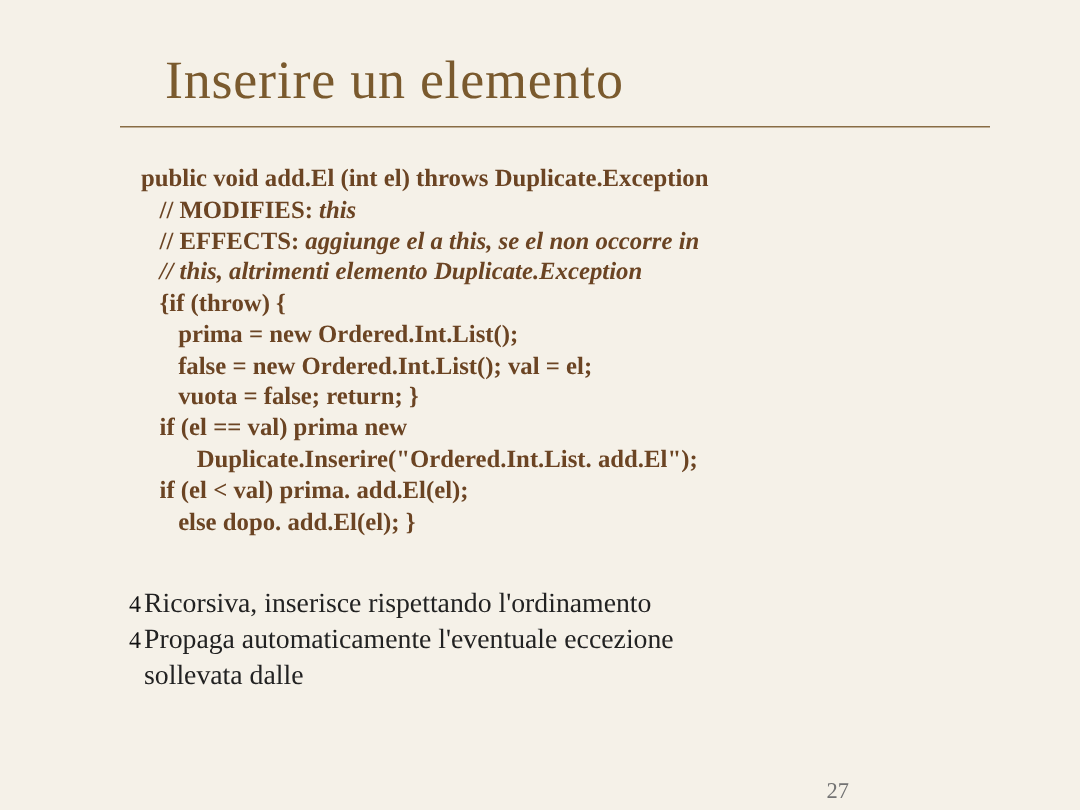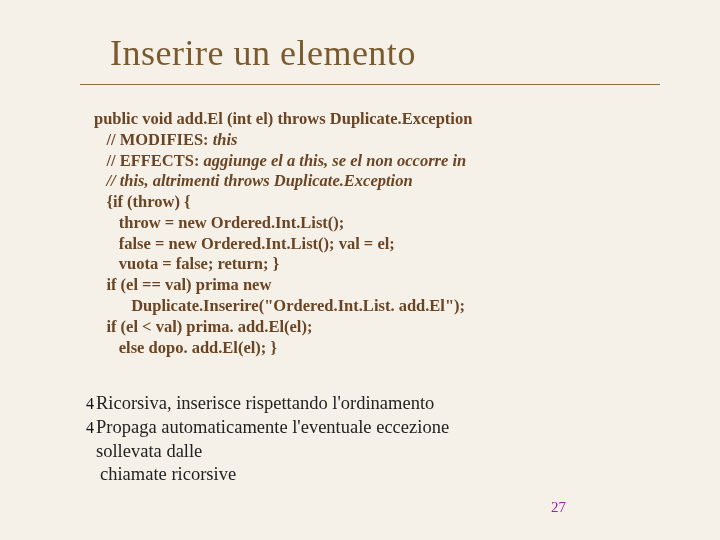--- a/index.html
+++ b/index.html
@@ -62,53 +62,52 @@
     font-size: 16px;
     padding-top: 2px;
   }
   .bullet .txt { flex: 1; }
   .cont {
     margin-left: 14px;
   }
   .page-num {
     position: absolute;
     right: 30px;
-    bottom: 24px;
+    bottom: 3px;
     font-size: 15px;
-    color: #a21caf;
+    color: #737373;
   }
 </style>
 </head>
 <body>
 
 <div class="slide">
 
   <h1 class="title">Inserire un elemento</h1>
   <hr class="rule">
 
   <div class="code-block"><span class="b">public void add.El (int el) throws Duplicate.Exception</span>
 <span class="b">   // MODIFIES: </span><span class="bi">this</span>
 <span class="b">   // EFFECTS: </span><span class="bi">aggiunge el a this, se el non occorre in</span>
-<span class="bi">   // this, altrimenti throws Duplicate.Exception</span>
+<span class="bi">   // this, altrimenti elemento Duplicate.Exception</span>
 <span class="b">   {if (throw) {</span>
-<span class="b">      throw = new Ordered.Int.List();</span>
+<span class="b">      prima = new Ordered.Int.List();</span>
 <span class="b">      false = new Ordered.Int.List(); val = el;</span>
 <span class="b">      vuota = false; return; }</span>
 <span class="b">   if (el == val) prima new</span>
 <span class="b">         Duplicate.Inserire(</span><span class="b">"Ordered.Int.List. add.El");</span>
 <span class="b">   if (el &lt; val) prima. add.El(el);</span>
 <span class="b">      else dopo. add.El(el); }</span></div>
 
   <div class="bullets">
     <div class="bullet">
       <span class="num">4</span>
       <span class="txt">Ricorsiva, inserisce rispettando l'ordinamento</span>
     </div>
     <div class="bullet">
       <span class="num">4</span>
       <span class="txt">Propaga automaticamente l'eventuale eccezione sollevata dalle</span>
     </div>
-    <div class="cont">chiamate ricorsive</div>
   </div>
 
   <div class="page-num">27</div>
 
 </div>
 
 </body></html>

